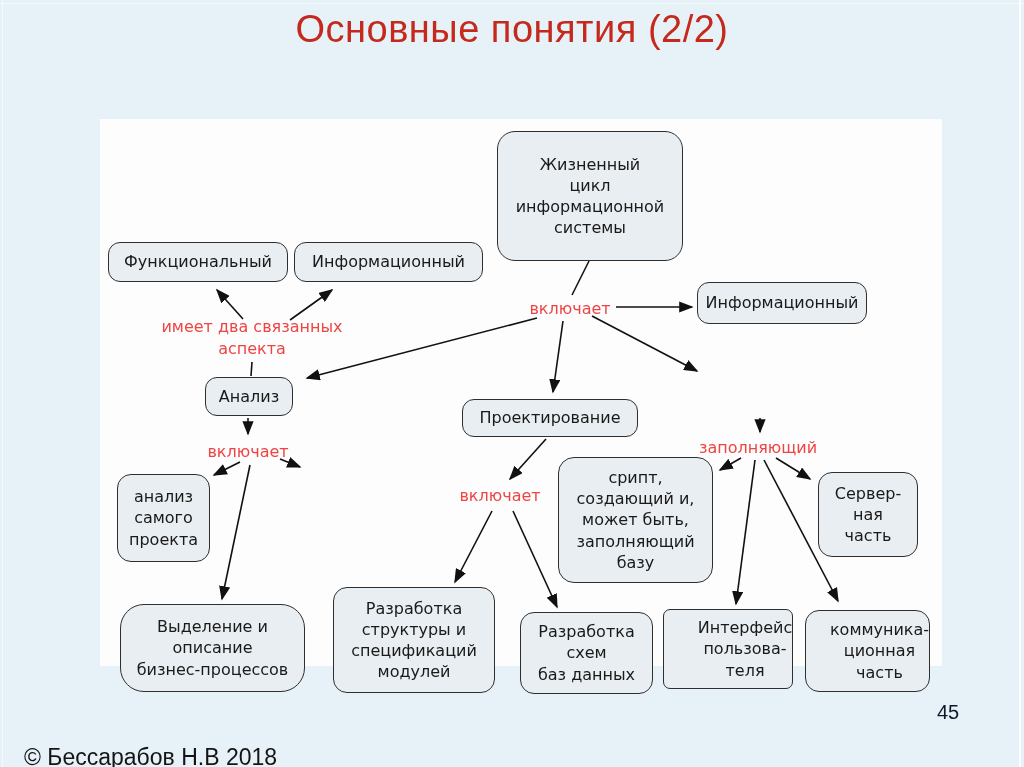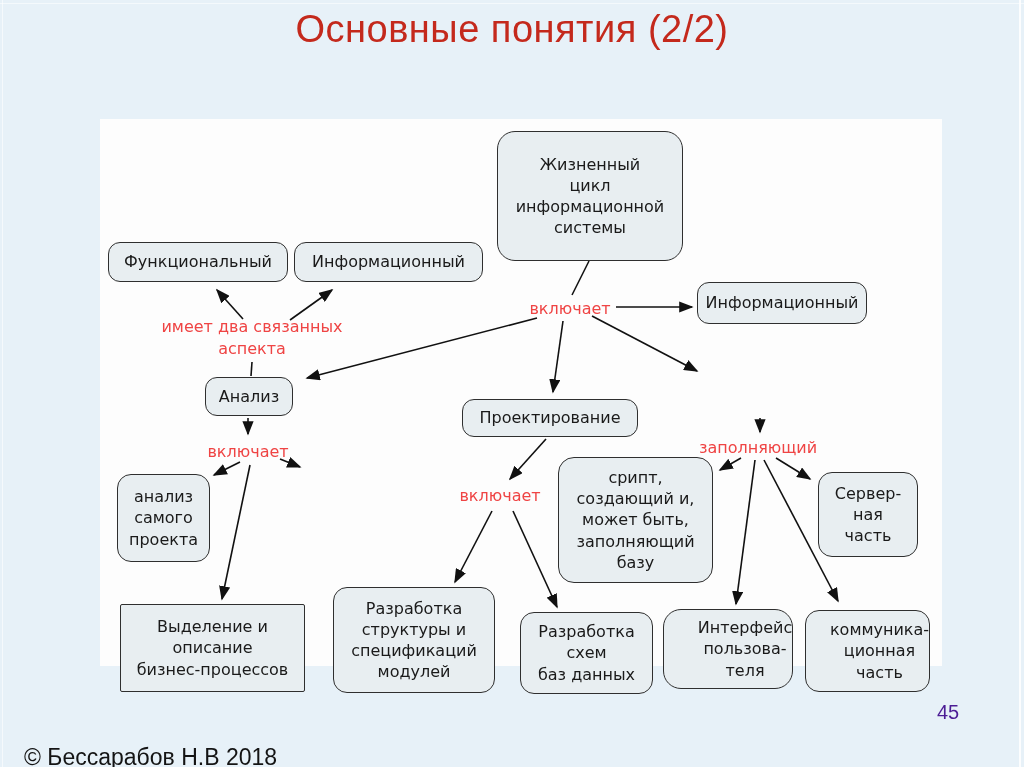--- a/index.html
+++ b/index.html
@@ -47,21 +47,21 @@
     padding:2px 4px;
   }
   .lbl{
     position:absolute;z-index:2;
     text-align:center;white-space:pre-line;line-height:1.38;
     color:#ef4444;
   }
 
   .page-number{
     position:absolute;left:928px;top:701px;width:40px;
-    text-align:center;font-size:20px;color:#4c1d95;
+    text-align:center;font-size:20px;color:#0f172a;
     font-family:"Liberation Sans",sans-serif;
   }
   .footer{
     position:absolute;left:24px;top:744px;
     font-size:23px;color:#141414;
     font-family:"Liberation Sans",sans-serif;
   }
 </style>
 </head>
 <body>
@@ -116,31 +116,31 @@
 самого
 проекта</div>
     <div class="node" style="left:458px;top:338px;width:155px;height:126px;border-radius:16px;">срипт,
 создающий и,
 может быть,
 заполняющий
 базу</div>
     <div class="node" style="left:718px;top:353px;width:100px;height:85px;border-radius:14px;">Сервер-
 ная
 часть</div>
-    <div class="node" style="left:20px;top:485px;width:185px;height:88px;border-radius:2px;">Выделение и
+    <div class="node" style="left:20px;top:485px;width:185px;height:88px;border-radius:24px;">Выделение и
 описание
 бизнес-процессов</div>
     <div class="node" style="left:233px;top:468px;width:162px;height:106px;border-radius:14px;">Разработка
 структуры и
 спецификаций
 модулей</div>
     <div class="node" style="left:420px;top:493px;width:133px;height:82px;border-radius:14px;">Разработка
 схем
 баз данных</div>
-    <div class="node" style="left:563px;top:490px;width:130px;height:80px;border-radius:18px;padding-left:38px;">Интерфейс
+    <div class="node" style="left:563px;top:490px;width:130px;height:80px;border-radius:7px;padding-left:38px;">Интерфейс
 пользова-
 теля</div>
     <div class="node" style="left:705px;top:491px;width:125px;height:82px;border-radius:14px;padding-left:28px;">коммуника-
 ционная
 часть</div>
 
     <div class="lbl" style="left:47px;top:197px;width:210px;">имеет два связанных
 аспекта</div>
     <div class="lbl" style="left:420px;top:179px;width:100px;">включает</div>
     <div class="lbl" style="left:98px;top:322px;width:100px;">включает</div>

